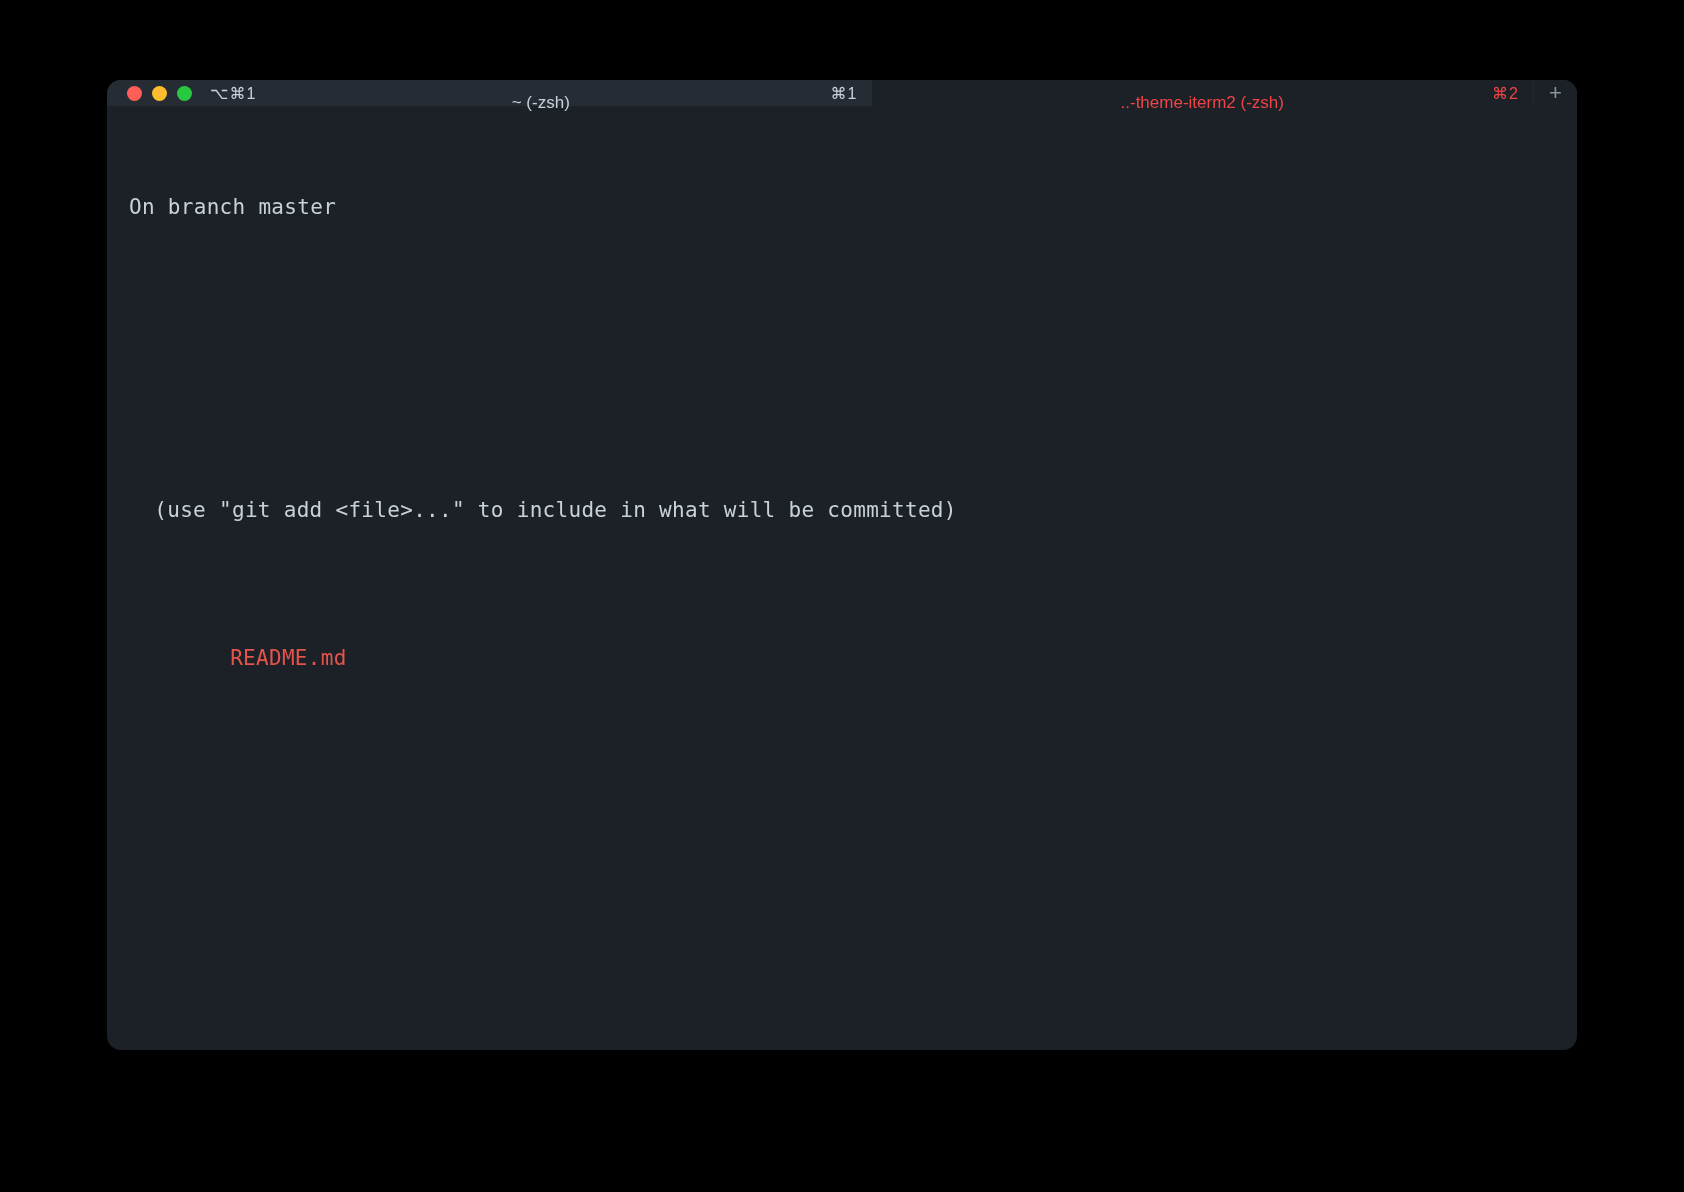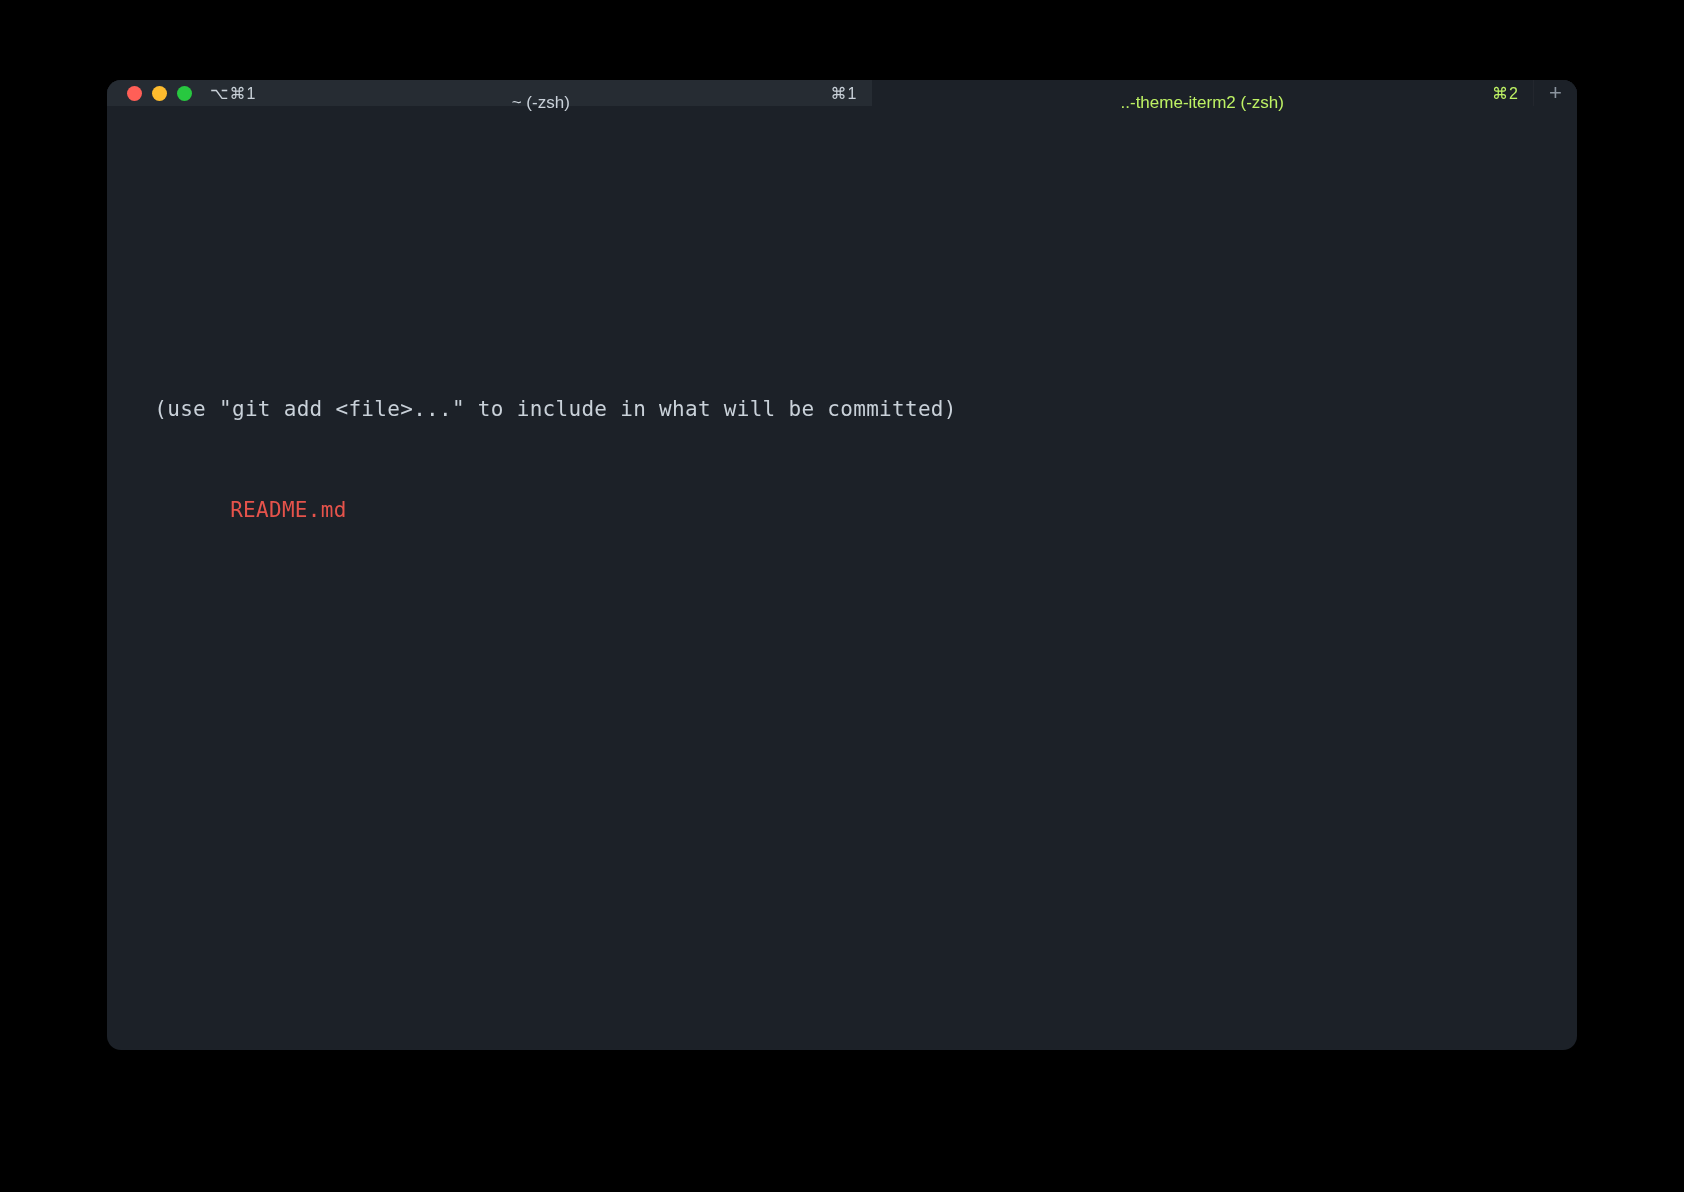--- a/index.html
+++ b/index.html
@@ -41,21 +41,21 @@
   }
   .tl { width: 15px; height: 15px; border-radius: 50%; }
   .tl.red { background: #ff5f57; }
   .tl.yellow { background: #febc2e; }
   .tl.green { background: #28c840; }
   .tab {
     flex: 1;
     display: flex;
     align-items: center;
     position: relative;
-    color: #bef264;
+    color: #ef4444;
     cursor: default;
     user-select: none;
   }
   .tab.active { background: #262c33; color: #c9d1d9; }
   .tab-left-hint {
     padding: 0 14px 0 0;
     font-size: 16px;
     letter-spacing: 1px;
   }
   .tab-title {
@@ -88,21 +88,21 @@
     line-height: 1.6;
     color: #c9d1d9;
     font-family: "SF Mono", "Menlo", "Monaco", monospace;
     white-space: pre;
     letter-spacing: 0.3px;
   }
   .line { display: flex; }
   .red  { color: #e5534b; }
   .green{ color: #57ab5a; }
   .indent1 { padding-left: 2ch; }
-  .indent4 { padding-left: 8ch; }
+  .indent4 { padding-left: 8ch; margin-top: 48px; }
 </style>
 </head>
 <body>
 
 <div class="window">
 
   <div class="titlebar">
     <div class="traffic-lights">
       <div class="tl red"></div>
       <div class="tl yellow"></div>
@@ -119,20 +119,21 @@
       <span class="tab-title">..-theme-iterm2 (-zsh)</span>
       <span class="tab-shortcut">⌘2</span>
     </div>
 
     <div class="newtab">
       <span>+</span>
     </div>
   </div>
 
   <div class="terminal">
+    <div class="line"><span>On branch master</span></div>
     <div class="line">&nbsp;</div>
     <div class="line">&nbsp;</div>
     <div class="line indent1"><span>(use "git add &lt;file&gt;..." to include in what will be committed)</span></div>
     <div class="line indent4"><span class="red">README.md</span></div>
     <div class="line">&nbsp;</div>
     
 
     
 
     

